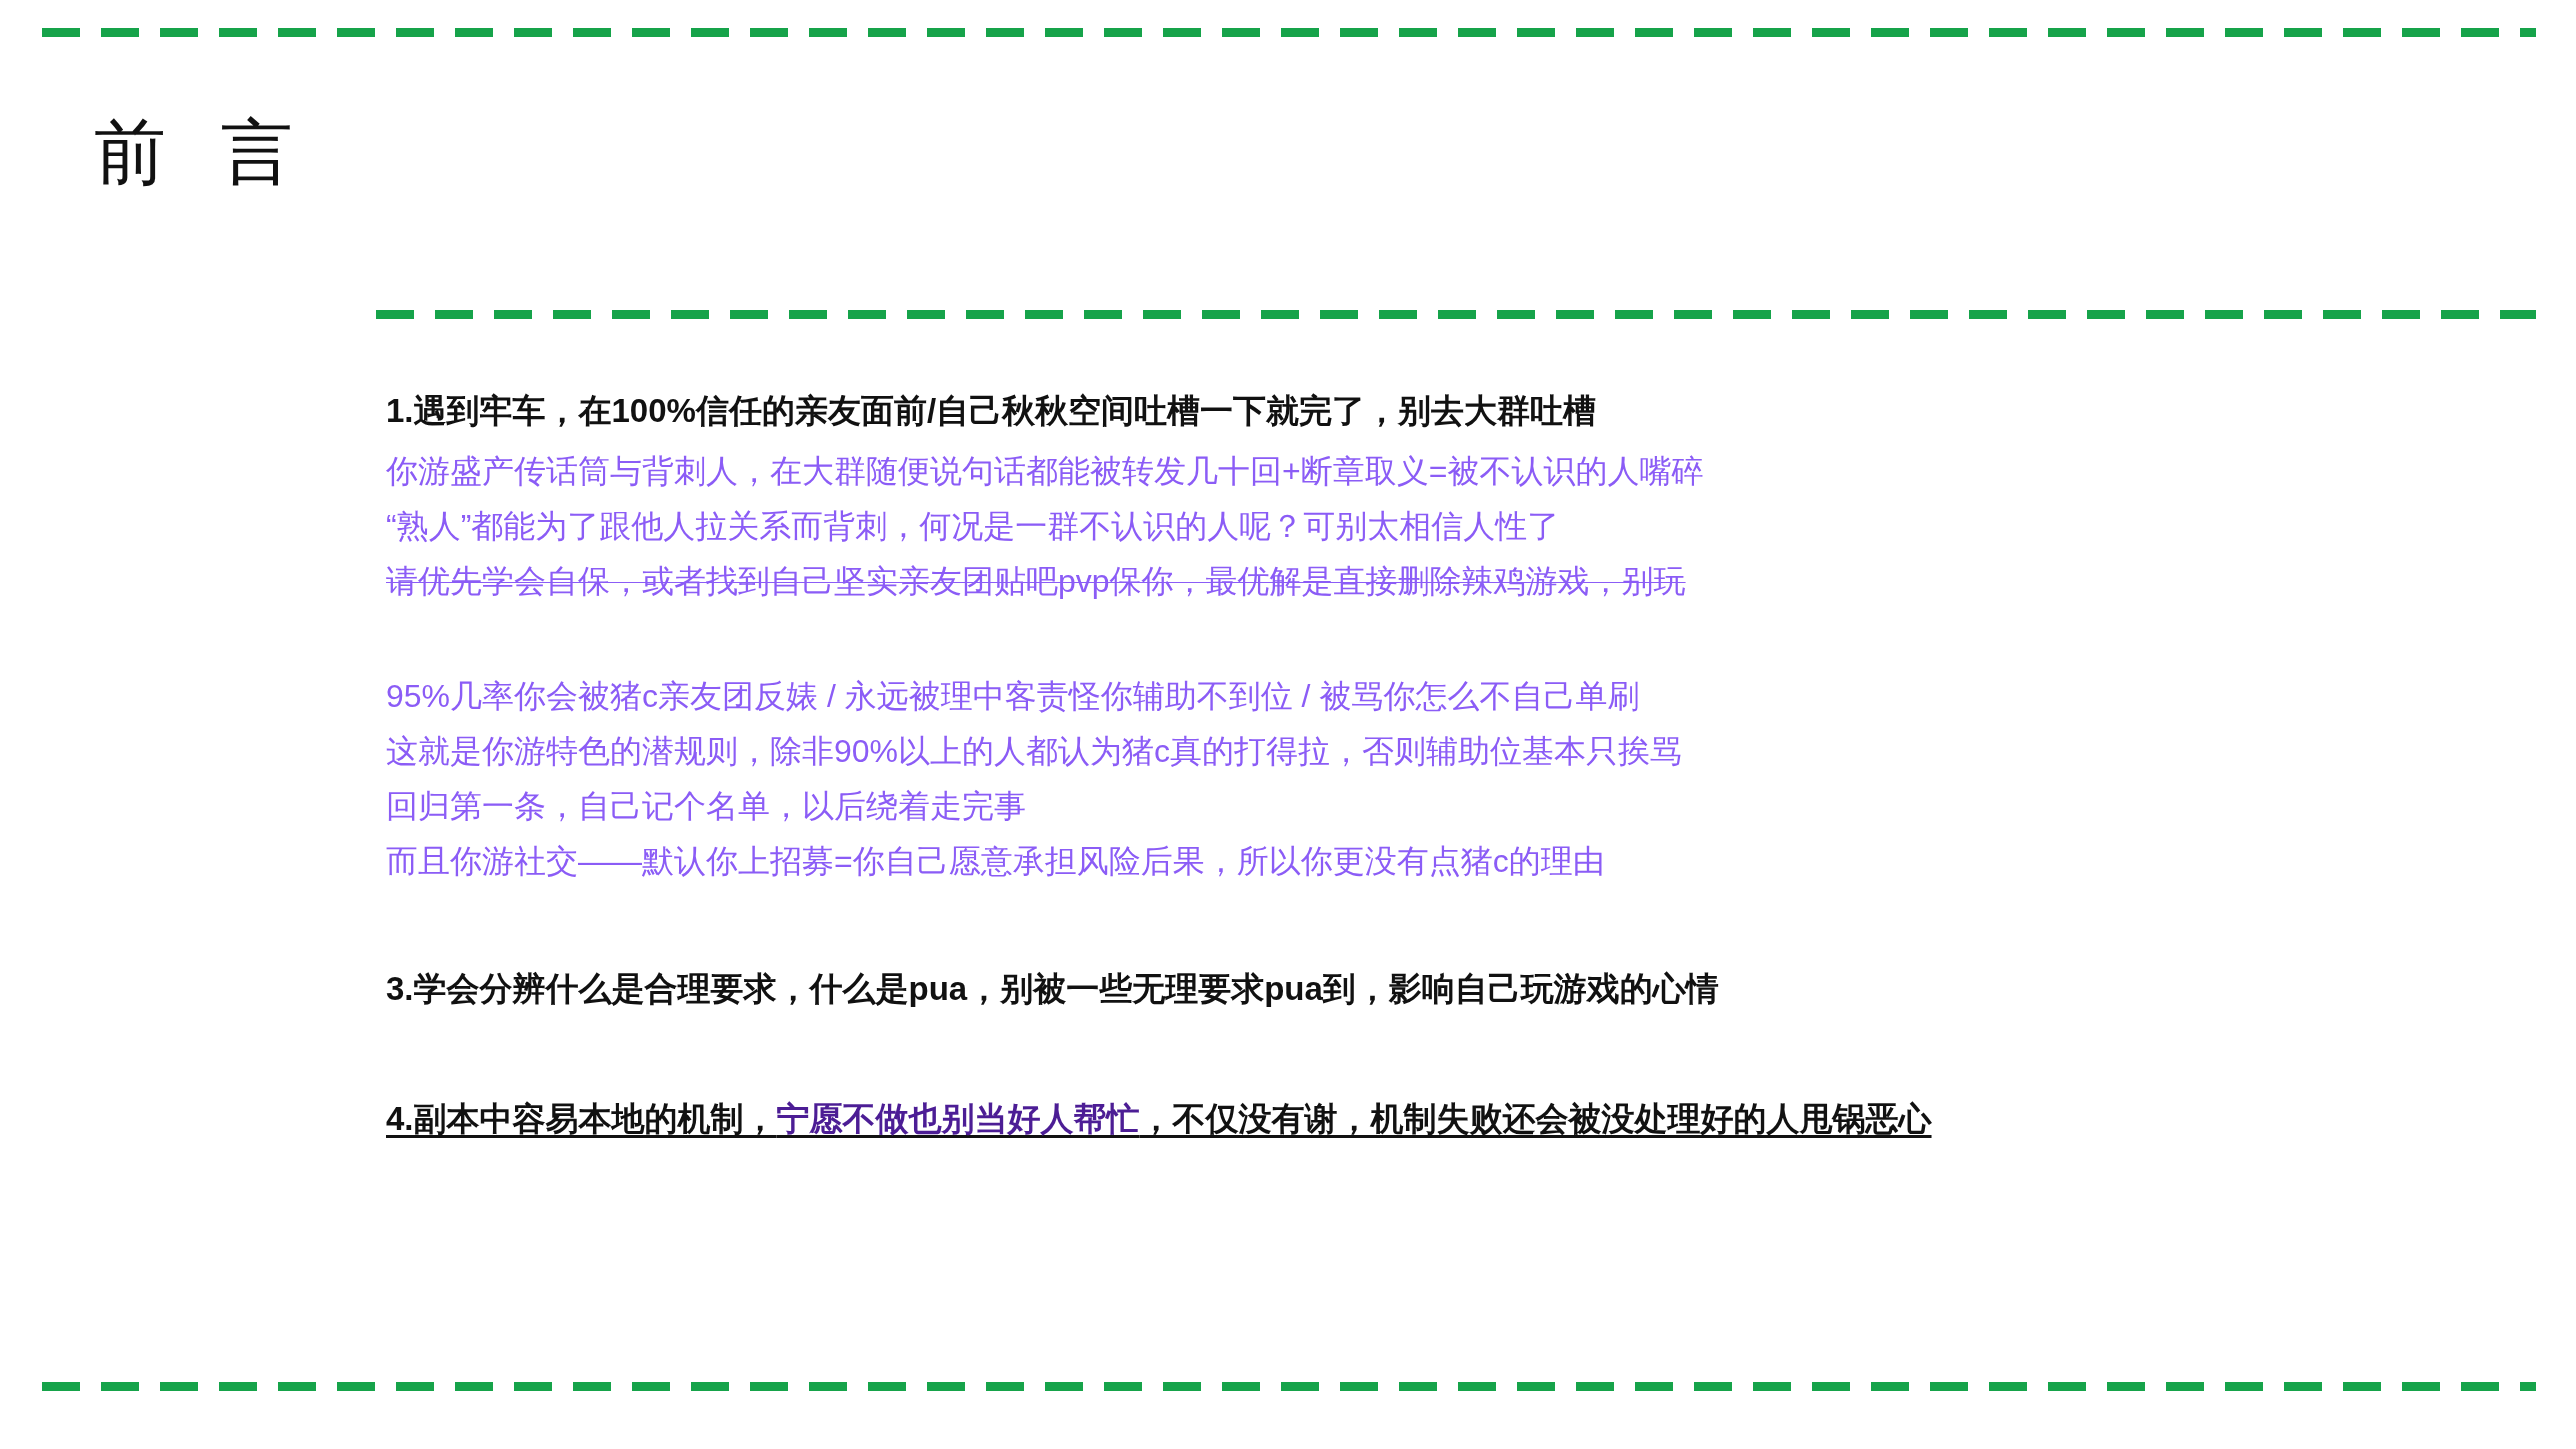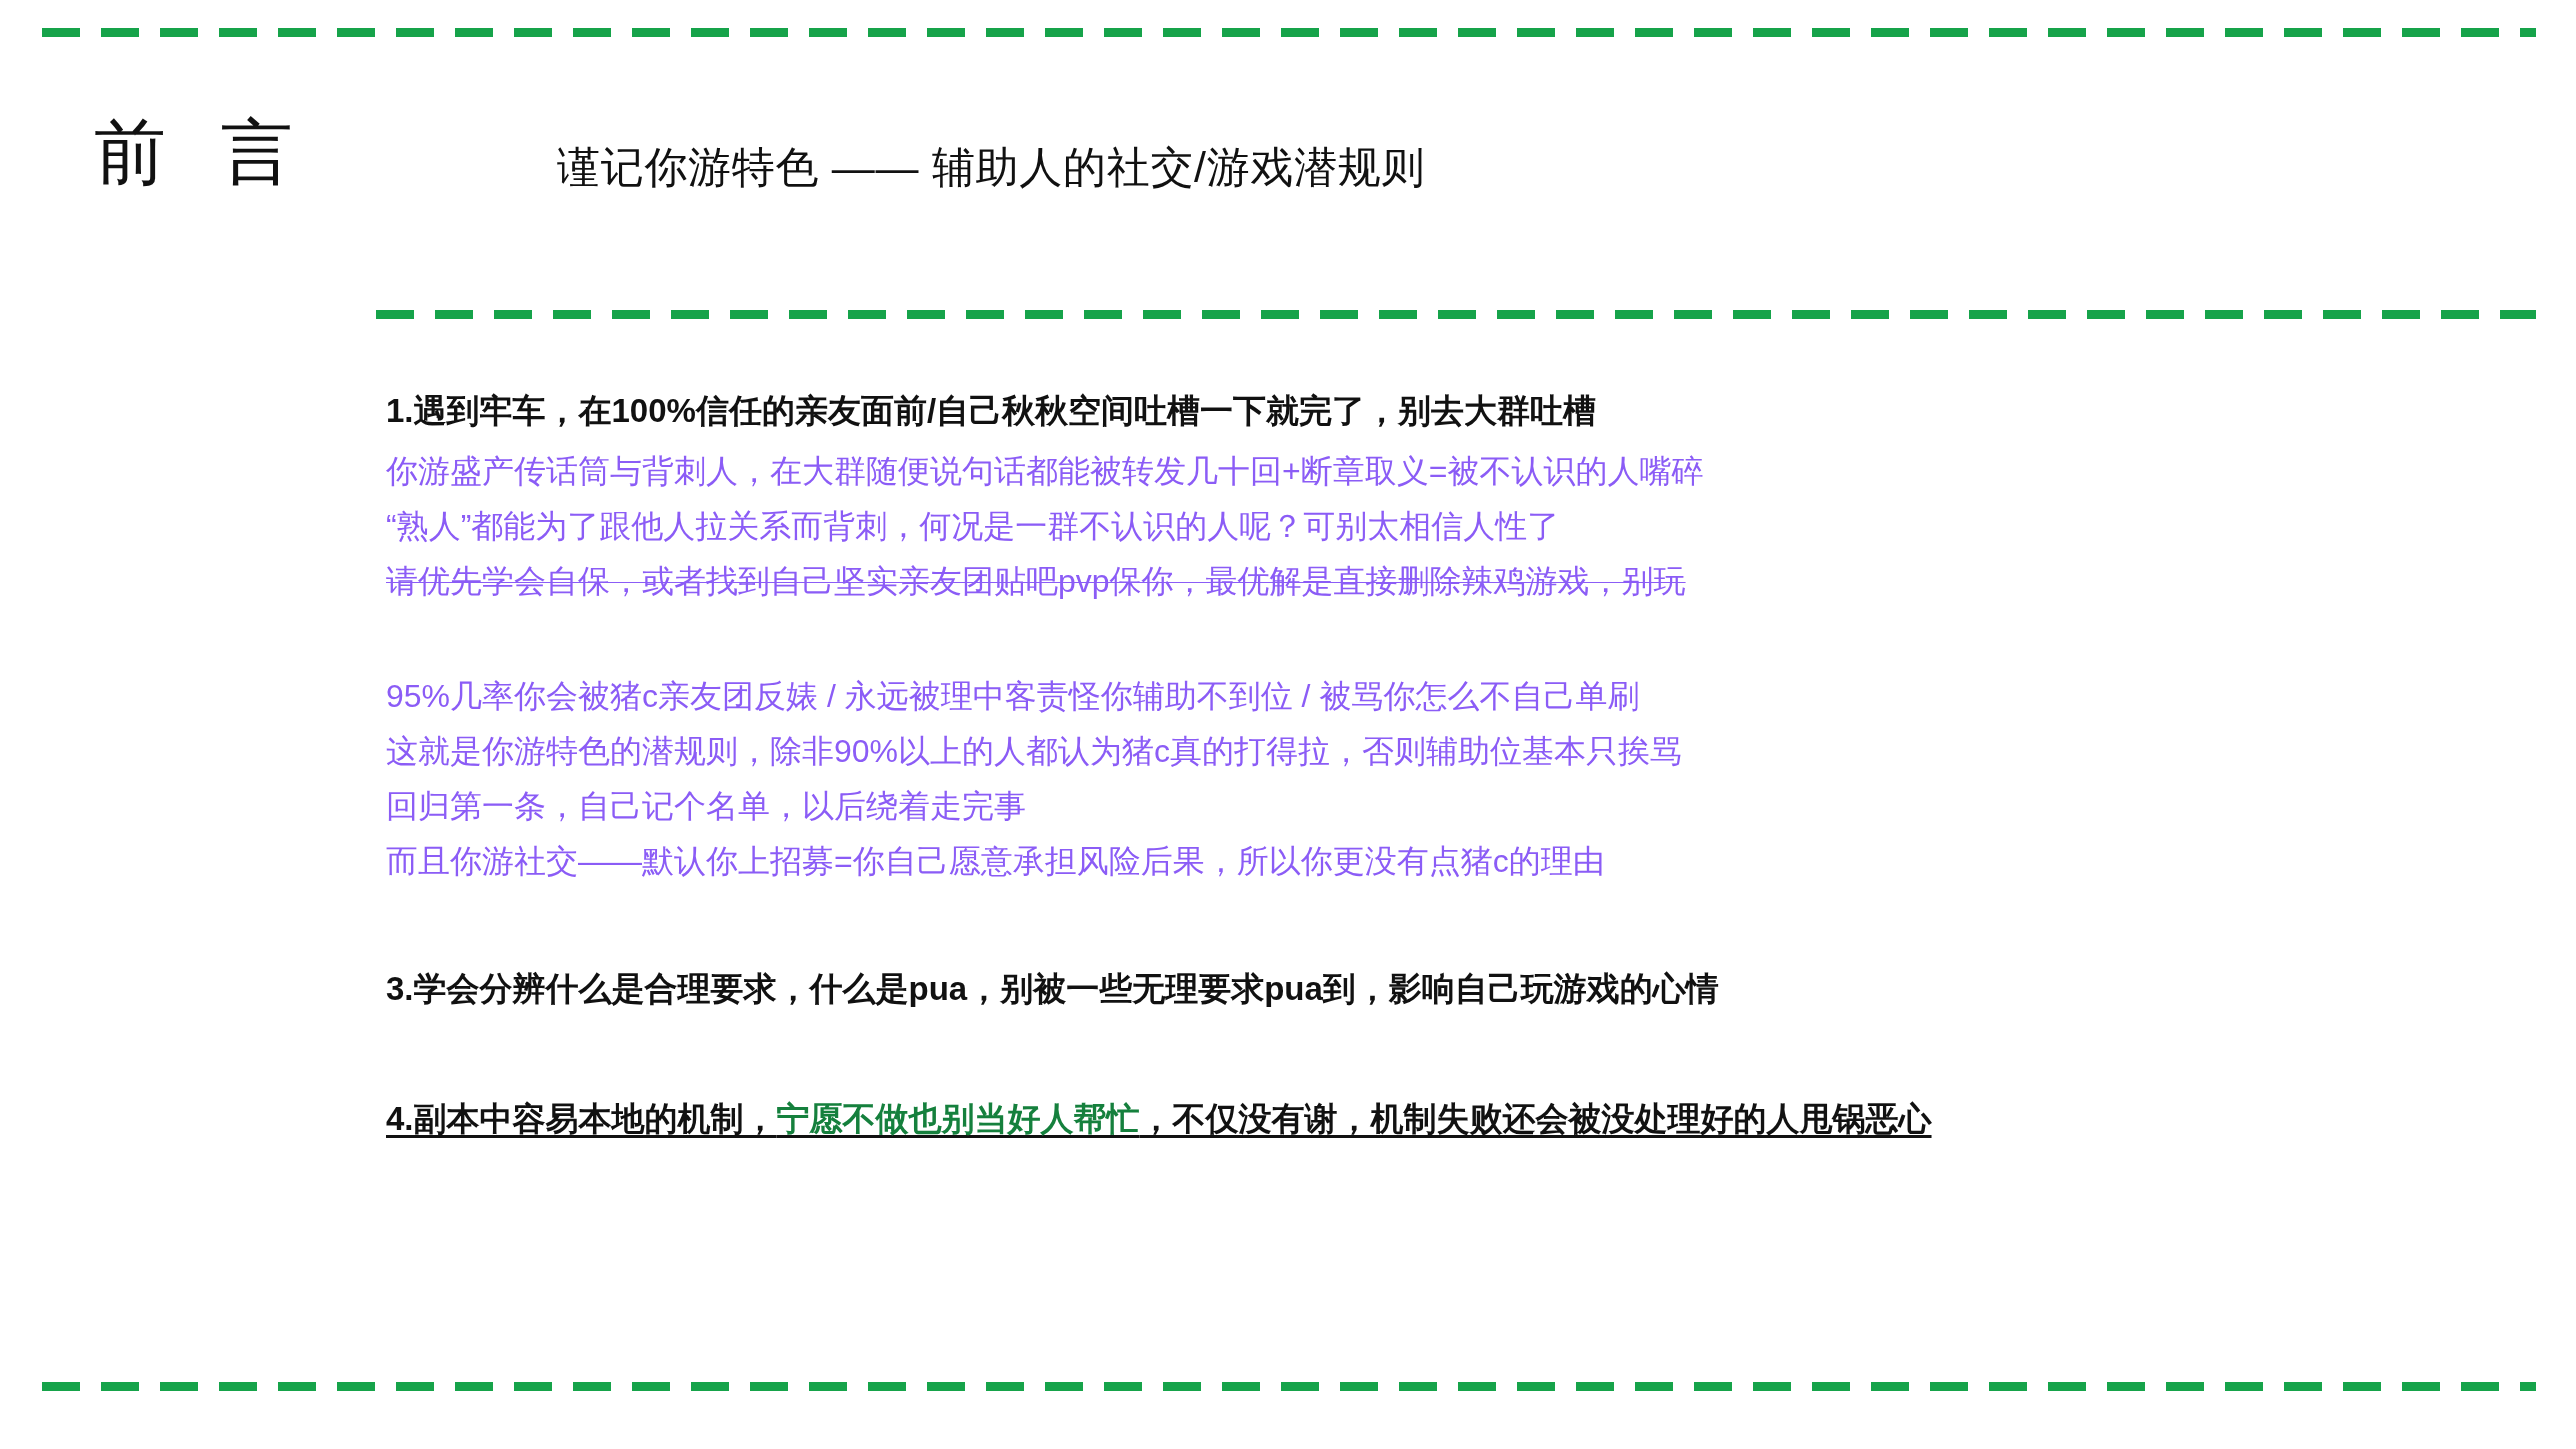--- a/index.html
+++ b/index.html
@@ -79,21 +79,21 @@
     line-height: 1.45;
     letter-spacing: 0px;
     white-space: nowrap;
     margin-top: 21px;
   }
   .head-line.underlined {
     text-decoration: underline;
     text-underline-offset: 5.4px;
   }
   .accent {
-    color: #15803d;
+    color: #4c1d95;
     font-weight: bold;
   }
   .sub-line {
     font-size: 32px;
     font-weight: 400;
     color: #8b5cf6;
     line-height: 1.72;
     white-space: nowrap;
   }
   .sub-line.struck {
@@ -107,21 +107,20 @@
 </style>
 </head>
 <body>
 
 <div class="dash-rule" id="rule-top"></div>
 <div class="dash-rule" id="rule-mid"></div>
 <div class="dash-rule" id="rule-bottom"></div>
 
 <div class="header">
   <div class="preface-title">前 言</div>
-  <div class="subtitle">谨记你游特色 —— 辅助人的社交/游戏潜规则</div>
 </div>
 
 <div class="content">
 
   <div class="block">
     <div class="head-line">1.遇到牢车，在100%信任的亲友面前/自己秋秋空间吐槽一下就完了，别去大群吐槽</div>
     <div class="gap-small"></div>
     <div class="sub-line">你游盛产传话筒与背刺人，在大群随便说句话都能被转发几十回+断章取义=被不认识的人嘴碎</div>
     <div class="sub-line">“熟人”都能为了跟他人拉关系而背刺，何况是一群不认识的人呢？可别太相信人性了</div>
     <div class="sub-line struck">请优先学会自保，或者找到自己坚实亲友团贴吧pvp保你，最优解是直接删除辣鸡游戏，别玩</div>

